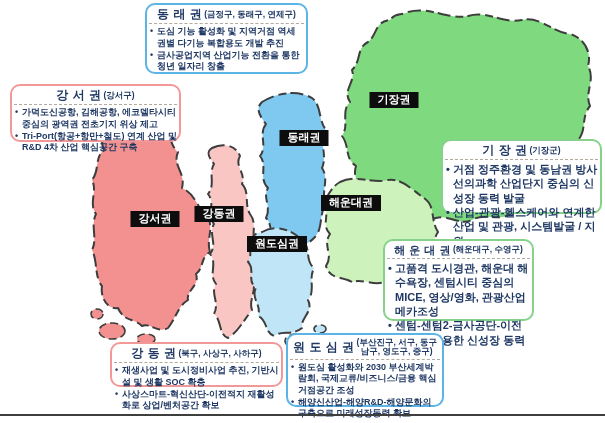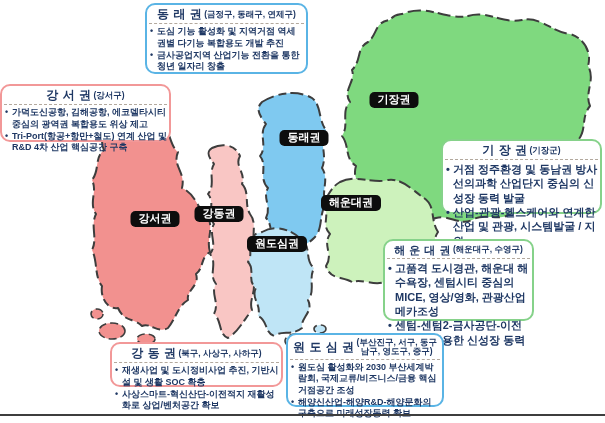--- a/index.html
+++ b/index.html
@@ -8,21 +8,21 @@
     overflow:hidden;font-family:"Liberation Sans","DejaVu Sans",sans-serif;
   }
   svg.map{position:absolute;left:0;top:0;}
   .region{stroke:#3d3d3d;stroke-width:2;stroke-linejoin:round;stroke-dasharray:13 5 8 4;}
   .islet{stroke:#3d3d3d;stroke-width:1.6;stroke-dasharray:8 4;}
 
   
   .pill{
     position:absolute;transform:translate(-50%,-50%);
     background:#0d0d0d;color:#ffffff;font-weight:bold;font-size:11px;
-    padding:2px 8px 3px;border-radius:5px;white-space:nowrap;line-height:1;
+    padding:2px 8px 3px;border-radius:0;white-space:nowrap;line-height:1;
   }
   #pill-gangseo{left:155px;top:219px}
   #pill-gangdong{left:219px;top:214px}
   #pill-dongnae{left:304px;top:138px}
   #pill-gijang{left:394px;top:100px}
   #pill-haeundae{left:351px;top:203px}
   #pill-wondosim{left:277px;top:244px}
 
   
   .info-box{
@@ -37,21 +37,21 @@
   .box-title{font-size:12px;letter-spacing:0.5px;white-space:nowrap;}
   .box-districts{font-size:8.5px;white-space:pre-line;}
   .box-divider{border-top:1px dashed #b3a99e;margin:2px 0;}
   .bullet{
     position:relative;font-size:9px;line-height:1.3;padding-left:8px;
     font-weight:bold;color:#1f3864;
   }
   .bullet::before{content:"•";position:absolute;left:1px;top:0;}
 
   #box-dongnae{left:145px;top:3px;width:163px;height:71px;border-color:#5ab4e5}
-  #box-gangseo{left:0;top:84px;width:171px;height:58px;border-color:#f29898}
+  #box-gangseo{left:10px;top:84px;width:171px;height:58px;border-color:#f29898}
   #box-gijang{left:441px;top:139px;width:161px;height:75px;border-color:#86d28a}
   #box-haeundae{left:383px;top:239px;width:151px;height:82px;border-color:#86d28a}
   #box-wondosim{left:286px;top:333px;width:158px;height:74px;border-color:#5ab4e5}
   #box-gangdong{left:110px;top:342px;width:173px;height:45px;border-color:#f29898}
   #box-haeundae .box-title{font-size:11px}
   #box-haeundae .bullet{font-size:11px}
   #box-gijang .bullet{font-size:11px}
 
   .bottom-line{position:absolute;left:0;top:414px;width:605px;height:2px;background:#3e3e3e;}
 </style>
@@ -97,21 +97,21 @@
     <div class="bullet">도심 기능 활성화 및 지역거점 역세권별 다기능 복합용도 개발 추진</div>
     <div class="bullet">금사공업지역 산업기능 전환을 통한 청년 일자리 창출</div>
   </div>
 
   <div class="info-box" id="box-gangseo">
     <div class="box-header">
       <span class="box-title">강 서 권</span>
       <span class="box-districts">(강서구)</span>
     </div>
     <div class="box-divider"></div>
-    <div class="bullet">가덕도신공항, 김해공항, 에코델타시티 중심의 광역권 복합용도 위상 제고</div>
+    <div class="bullet">가덕도신공항, 김해공항, 에코델타시티 중심의 광역권 전초기지 위상 제고</div>
     <div class="bullet">Tri-Port(항공+항만+철도) 연계 산업 및 R&amp;D 4차 산업 핵심공간 구축</div>
   </div>
 
   <div class="info-box" id="box-gijang">
     <div class="box-header">
       <span class="box-title">기 장 권</span>
       <span class="box-districts">(기장군)</span>
     </div>
     <div class="box-divider"></div>
     <div class="bullet">거점 정주환경 및 동남권 방사선의과학 산업단지 중심의 신성장 동력 발굴</div>

